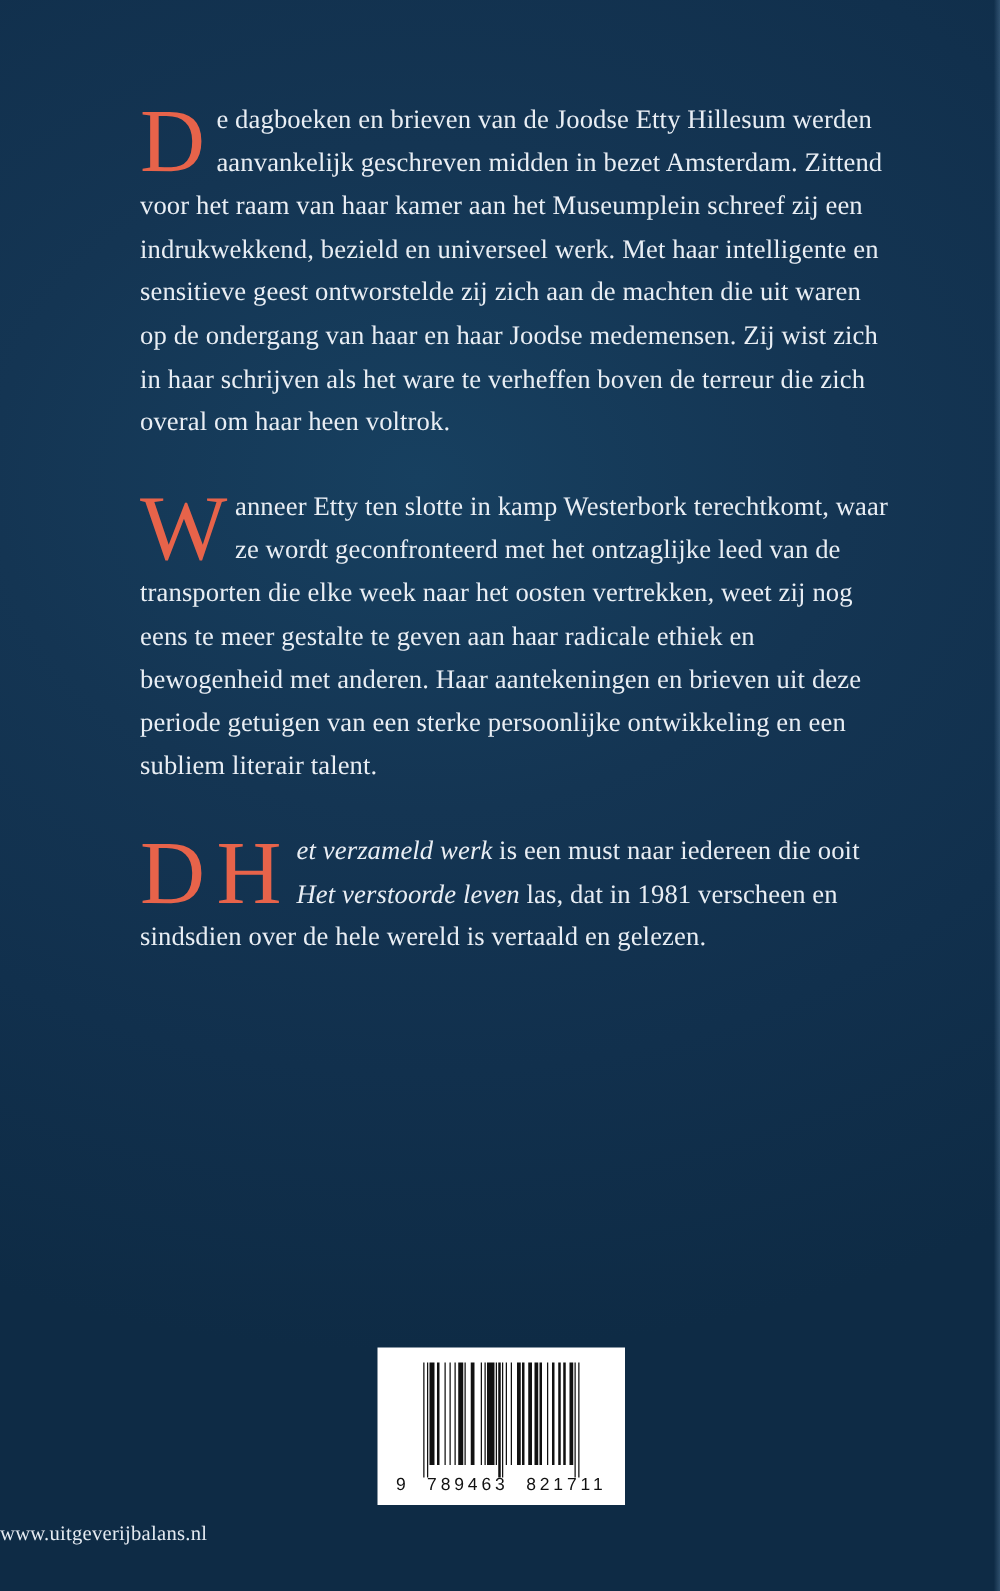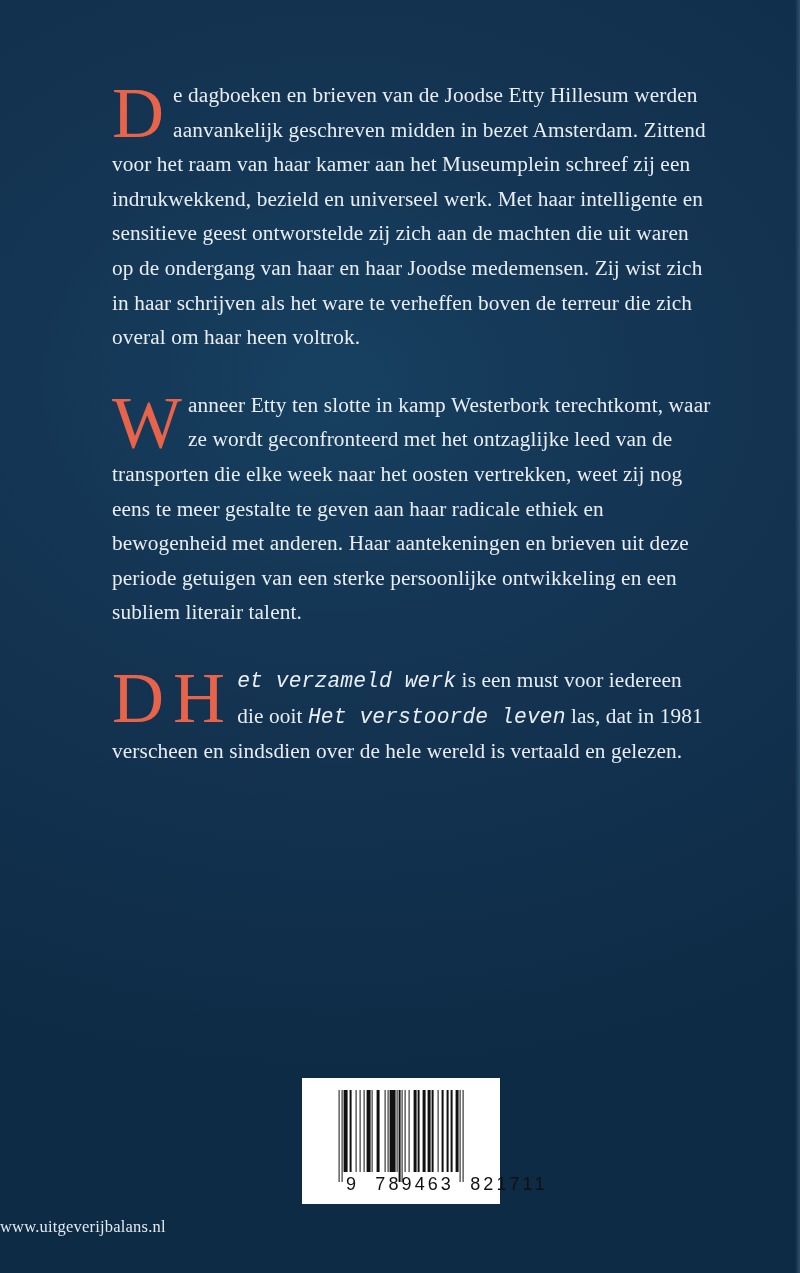--- a/index.html
+++ b/index.html
@@ -55,21 +55,20 @@
     padding: 6px 9px 0 0;
     margin: 0;
     font-weight: 400;
     font-family: "Liberation Serif", "DejaVu Serif", serif;
   }
   .para.cap-w .dropcap { font-size: 74px; padding-right: 6px; }
   .para.cap-h .dropcap { font-size: 72px; padding-right: 12px; }
 
   .para em, .para .ital {
     font-style: italic;
-    font-family: Liberation Mono, monospace;
   }
 
   
   .barcode-box {
     position: absolute;
     left: 302px;
     top: 1078px;
     width: 198px;
     height: 126px;
     background: #ffffff;
@@ -93,24 +92,23 @@
   .bars i.g { background: transparent; }
   .bars i.tall { height: 92px; }
   .barcode-digits {
     position: absolute;
     left: 0;
     right: 0;
     bottom: 9px;
     text-align: center;
     color: #111111;
     font-family: "Liberation Sans", "DejaVu Sans", sans-serif;
-    font-size: 18px;
+    font-size: 14px;
     letter-spacing: 3.1px;
     white-space: pre;
-    padding-left: 44px;
   }
 
   .site-url {
     position: absolute;
     left: 0;
     right: 0;
     top: 1217px;
     text-align: left;
     color: #e4eaf1;
     font-size: 16.5px;
@@ -130,21 +128,21 @@
 
     <p class="para cap-w">
       <span class="dropcap">W</span><span>anneer Etty ten slotte in kamp Westerbork terechtkomt, waar ze wordt geconfronteerd met het ontzaglijke leed van de transporten die elke week naar het oosten vertrekken, weet zij nog eens te meer gestalte te geven aan haar radicale ethiek en bewogenheid met anderen. Haar aantekeningen en brieven uit deze periode getuigen van een sterke persoonlijke ontwikkeling en een subliem literair talent.</span>
     </p>
 
     <p class="para cap-d">
       <span class="dropcap">D</span>
     </p>
 
     <p class="para cap-h">
-      <span class="dropcap">H</span><span class="ital">et verzameld werk</span><span> is een must voor iedereen die ooit </span><span class="ital">Het verstoorde leven</span><span> las, dat in 1981 verscheen en sindsdien over de hele wereld is vertaald en gelezen.</span>
+      <span class="dropcap">H</span><span class="ital">et verzameld werk</span><span> is een must naar iedereen die ooit </span><span class="ital">Het verstoorde leven</span><span> las, dat in 1981 verscheen en sindsdien over de hele wereld is vertaald en gelezen.</span>
     </p>
 
   </div>
 
   <div class="barcode-box">
     <div class="bars" id="barcode-bars">
         <i class="tall" style="width: 1.32px;"></i>
         <i class="g" style="width: 1.32px;"></i>
         <i class="tall" style="width: 1.32px;"></i>
         <i class="g" style="width: 1.32px;"></i>

